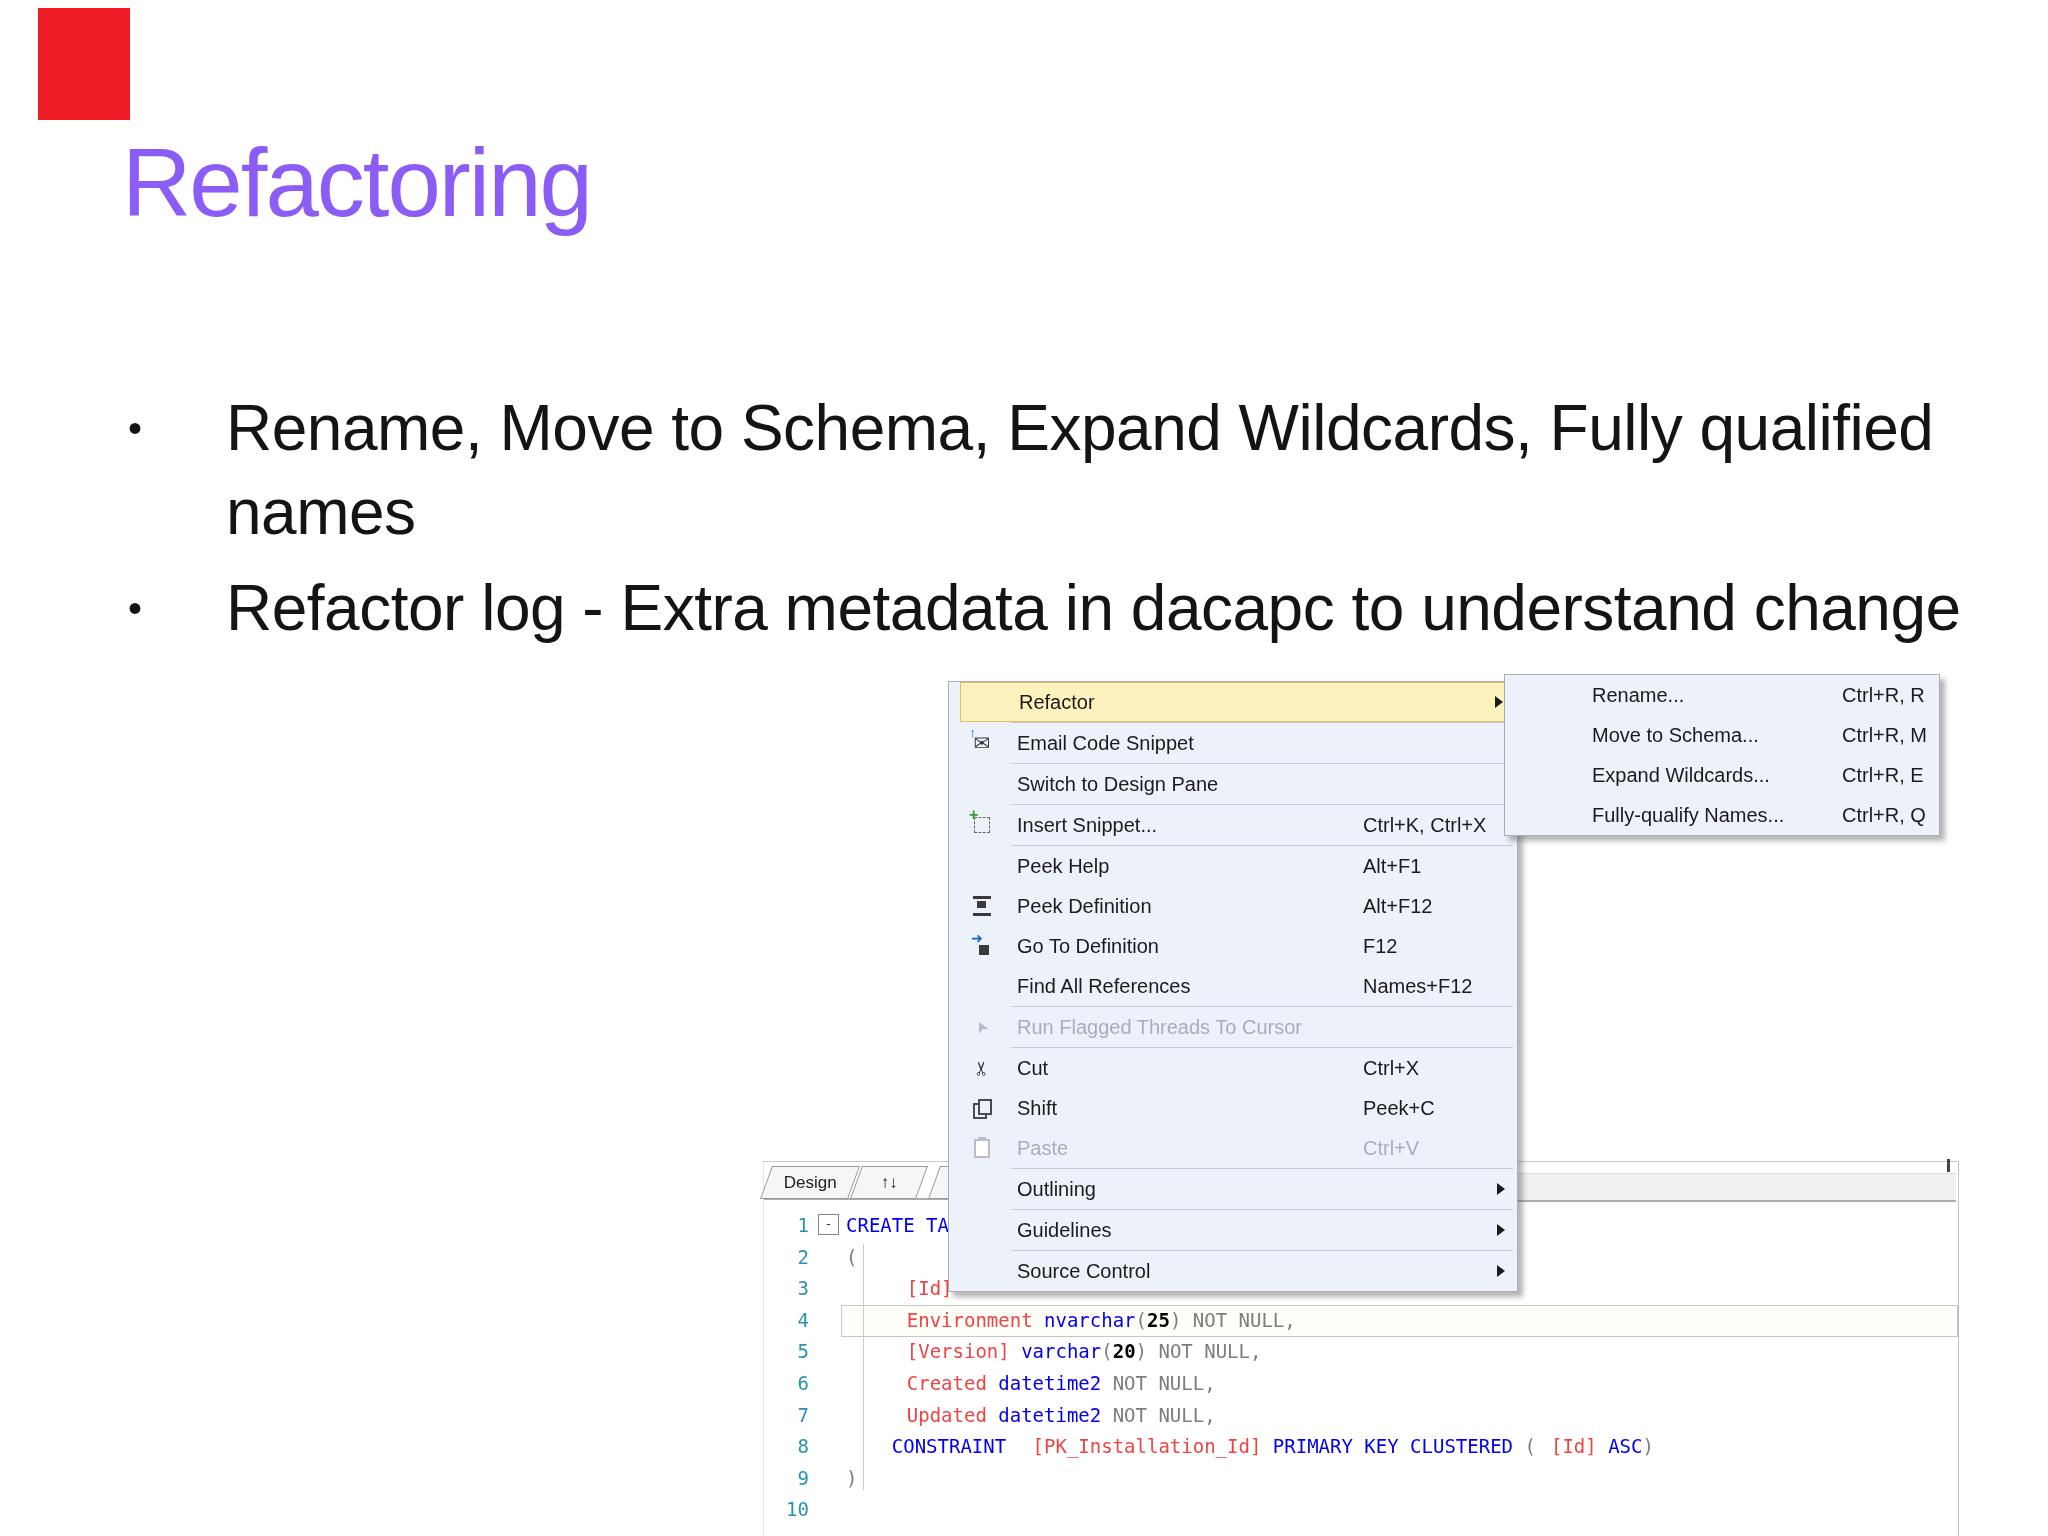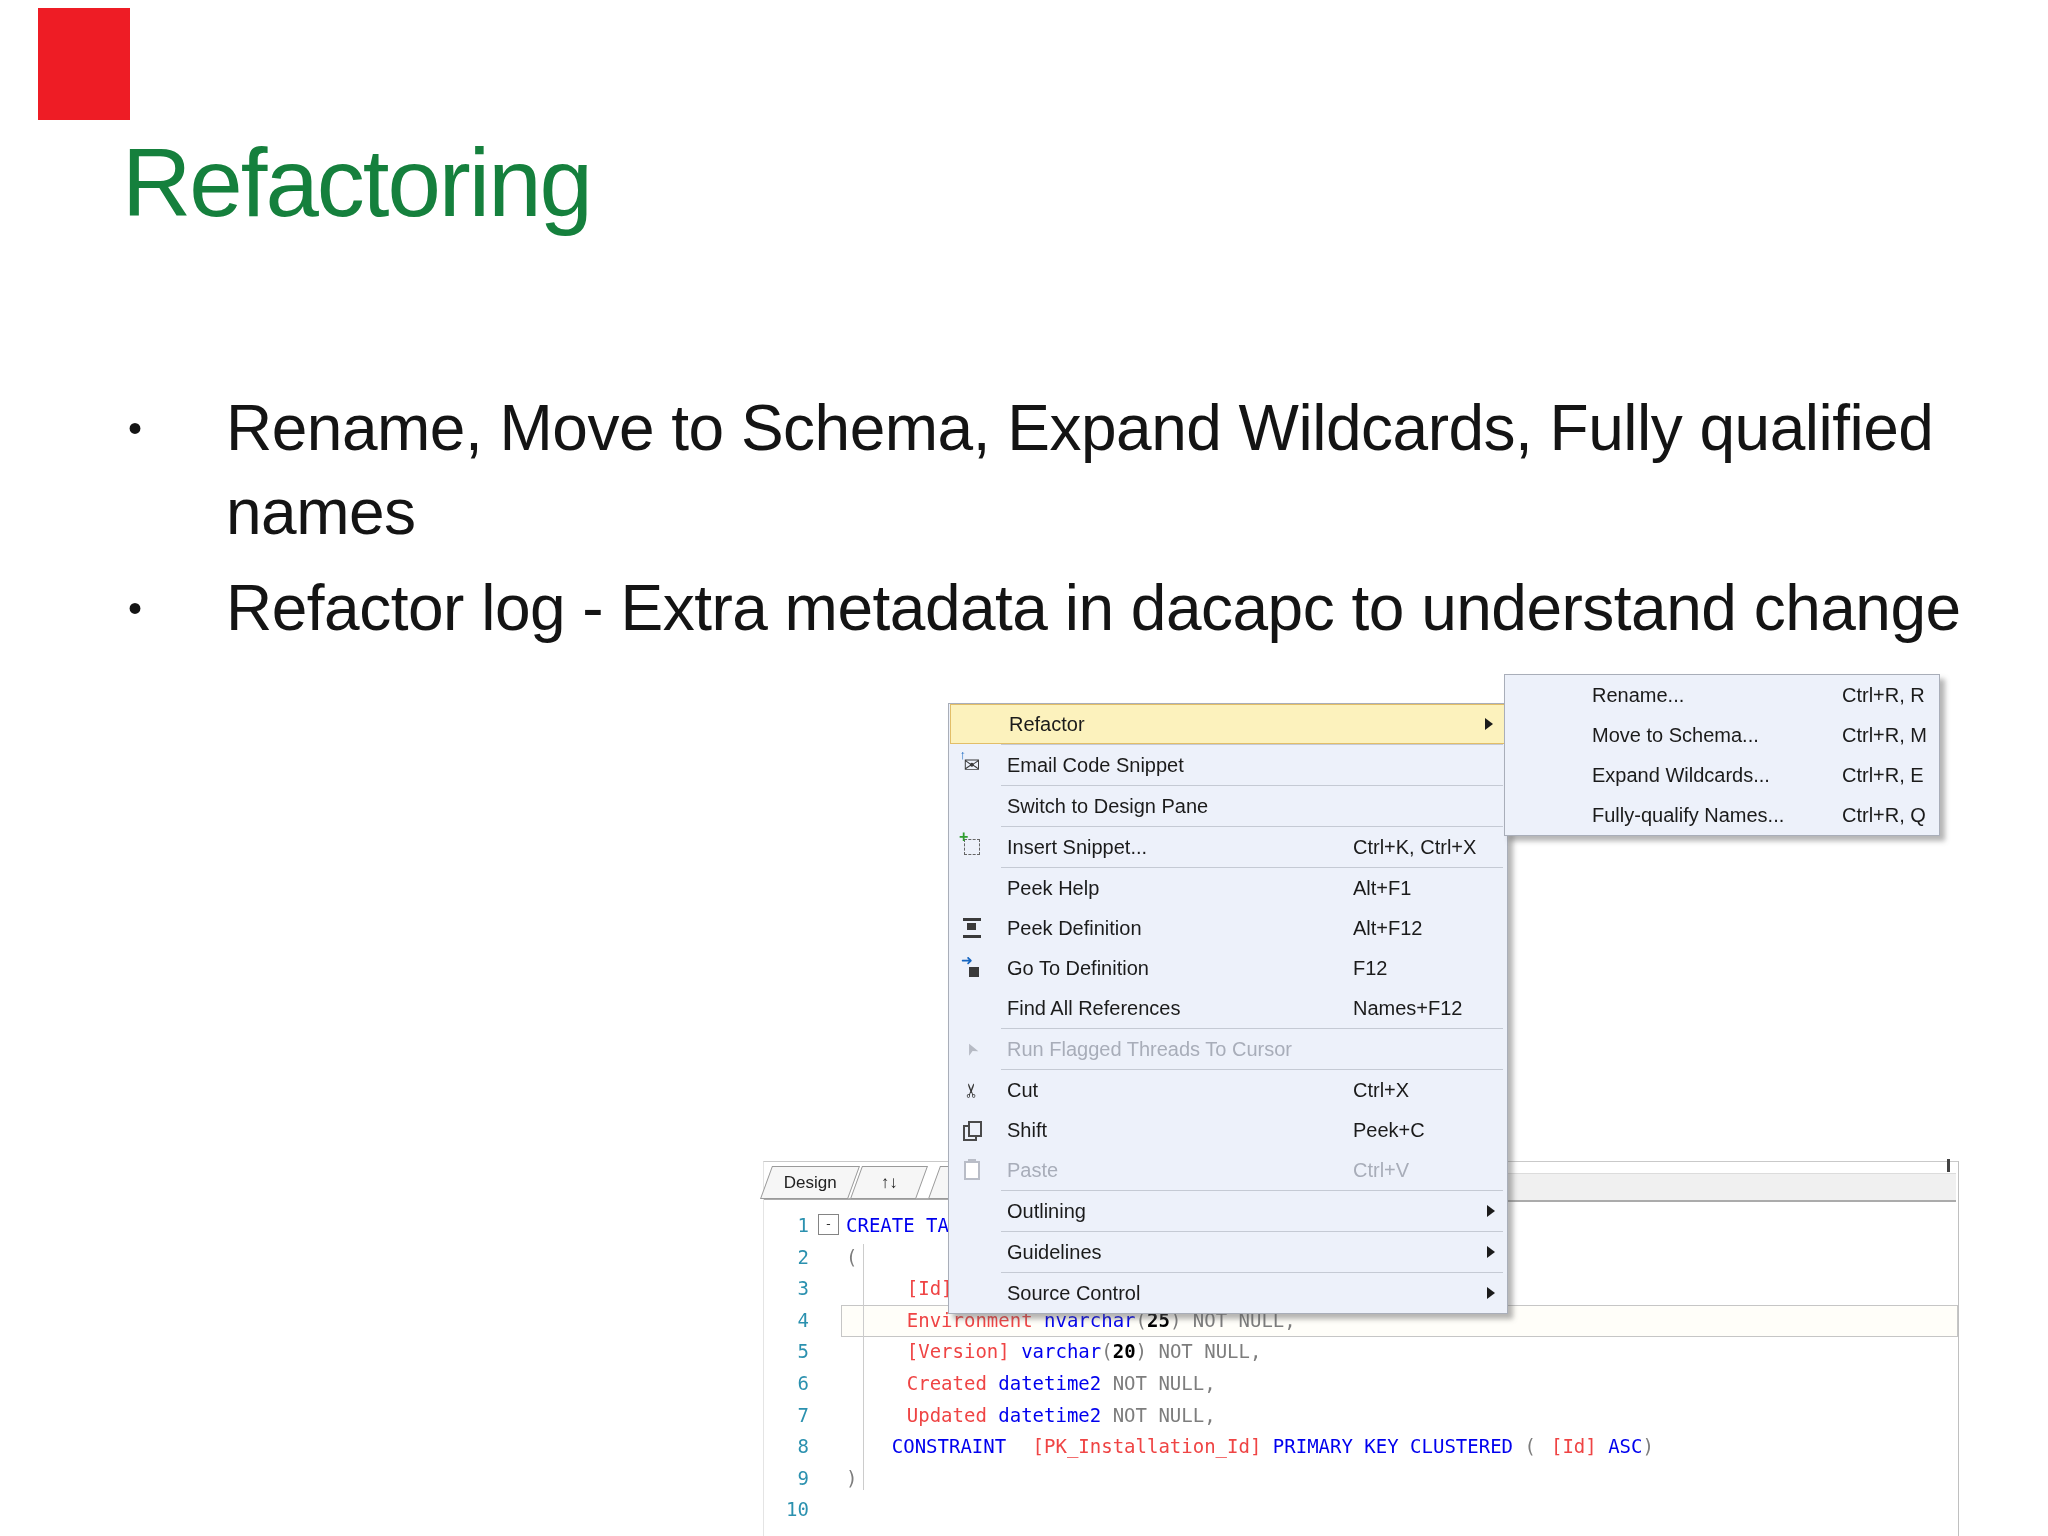--- a/index.html
+++ b/index.html
@@ -35,21 +35,21 @@
   #guide-line{position:absolute;left:99px;top:82px;width:1px;height:246px;background:#CCCCCC;}
 
   .code-row{position:absolute;left:0;height:31px;width:100%;font:19px/31px "DejaVu Sans Mono",monospace;}
   .code-row .ln{position:absolute;left:0;width:45px;text-align:right;color:#2B91AF;}
   .code-row .cd{position:absolute;left:82px;white-space:pre;}
   .tk-k{color:#0000EE;} .tk-id{color:#ef4444;margin-left:15px;} .tk-g{color:#7D7D7D;} .tk-n{color:#000;font-weight:bold;}
 
   
   .menu{position:absolute;background:#EDF1FA;border:1px solid #A9AEB9;
         box-shadow:5px 5px 5px rgba(90,90,90,0.45);font-size:20px;color:#1B1B1B;}
-  #context-menu{left:948px;top:703px;width:558px;z-index:20;}
+  #context-menu{left:948px;top:681px;width:558px;z-index:20;padding-left:10px;}
   #refactor-submenu{left:1504px;top:674px;width:434px;z-index:21;}
   .menu-row{position:relative;height:40px;display:flex;align-items:center;}
   .menu-row.hl{background:#FCF2BD;border:1px solid #E2BE68;height:38px;margin:0 1px;}
   .menu-row.dis{color:#A8ADB9;}
   .menu-sep{height:1px;background:#C5CAD4;margin-left:52px;margin-right:4px;}
   .gutter{width:46px;flex:0 0 46px;display:flex;align-items:center;justify-content:center;position:relative;}
   .mlabel{padding-left:12px;white-space:nowrap;}
   .mshort{position:absolute;left:404px;white-space:nowrap;}
   #refactor-submenu .mlabel{padding-left:87px;}
   #refactor-submenu .mshort{left:313px;margin-left:24px;}
@@ -72,21 +72,21 @@
   .ico-copy{width:18px;height:18px;}
   .ico-copy::before{content:"";position:absolute;left:0;top:4px;width:10px;height:12px;border:2px solid #4a4a4a;background:#EDF1FA;}
   .ico-copy::after{content:"";position:absolute;left:5px;top:0;width:10px;height:12px;border:2px solid #4a4a4a;background:#EDF1FA;}
   .ico-paste{width:12px;height:15px;border:2px solid #B9BDC7;background:#fff;}
   .ico-paste::before{content:"";position:absolute;left:2px;top:-4px;width:8px;height:4px;background:#B9BDC7;}
 </style>
 </head>
 <body>
 
 <div id="red-bar" style="background: rgb(238, 28, 37);"></div>
-<div id="title" style="color: #15803d;">Refactoring</div>
+<div id="title" style="color: #8b5cf6;">Refactoring</div>
 
 <div class="bullet" id="bullet1">
   <span class="dot">•</span>
   <span class="txt">Rename, Move to Schema, Expand Wildcards, Fully qualified names</span>
 </div>
 <div class="bullet" id="bullet2">
   <span class="dot">•</span>
   <span class="txt">Refactor log - Extra metadata in dacapc to understand change</span>
 </div>
 

